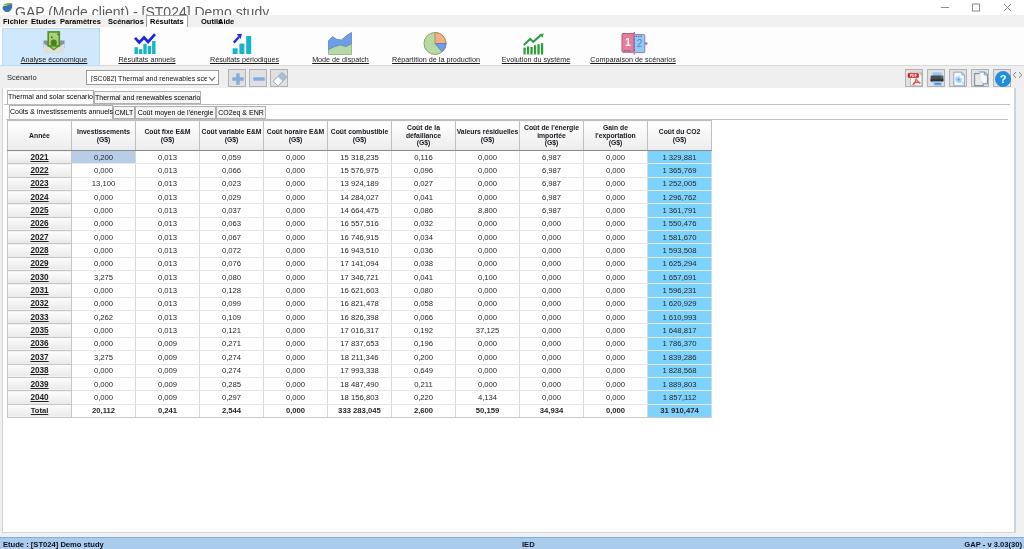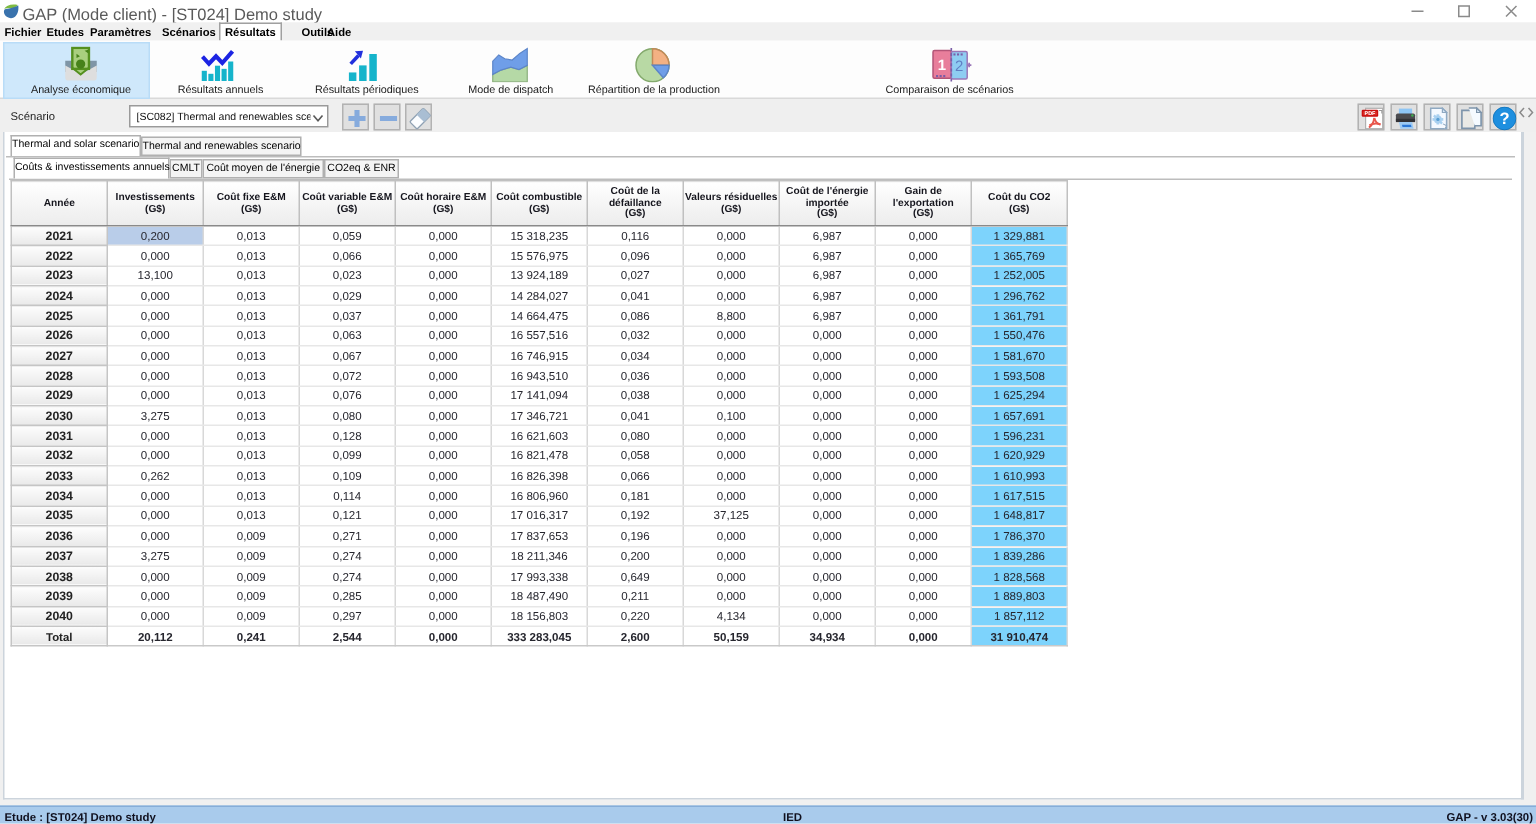--- a/index.html
+++ b/index.html
@@ -1,31 +1,31 @@
 <!DOCTYPE html>
 <html><head><meta charset="utf-8"><title>GAP</title>
 <style>
 html,body{margin:0;padding:0;width:1024px;height:549px;overflow:hidden;
  font-family:"Liberation Sans",sans-serif;background:#f0f0f0;}
 #win{position:absolute;left:0;top:0;width:1024px;height:549px;}
 .abs{position:absolute;}
 
 #titlebar{position:absolute;left:0;top:0;width:1024px;height:15px;background:#ffffff;}
-#title{position:absolute;left:15px;top:3.5px;font-size:11px;color:#5a5a5a;}
+#title{position:absolute;left:15px;top:3.5px;font-size:14px;color:#5a5a5a;}
 
 #menubar{position:absolute;left:0;top:15px;width:1024px;height:12px;background:#f0f0f0;}
 .mi{position:absolute;top:0;height:12px;line-height:13px;font-size:7.5px;font-weight:bold;color:#000;}
 #mi-active{position:absolute;left:146px;top:0px;width:42px;height:12px;background:#fff;
  border:1px solid #a0a0a0;border-bottom:none;box-sizing:border-box;}
 
 #toolbar{position:absolute;left:0;top:27px;width:1024px;height:39px;background:#fdfdfd;
  border-bottom:1px solid #d9d9d9;box-sizing:border-box;}
 #tbsel{position:absolute;left:2px;top:1px;width:98px;height:38px;background:#cfe8fb;border:1px solid #b9dcf7;box-sizing:border-box;}
 .tbi{position:absolute;top:2px;width:110px;height:36px;text-align:center;}
-.tbi .lbl{position:absolute;left:0;right:0;top:26px;font-size:7.2px;color:#1a1a1a;white-space:nowrap;}
+.tbi .lbl{position:absolute;left:0;right:0;top:26px;font-size:7.2px;color:#1a1a1a;white-space:nowrap;text-decoration:underline;}
 .tbi svg{position:absolute;left:50%;top:2px;margin-left:-13px;}
 
 #scenrow{position:absolute;left:0;top:66px;width:1024px;height:22px;background:#efefef;}
 #scenlbl{position:absolute;left:7px;top:7px;font-size:7.5px;color:#222;}
 #combo{position:absolute;left:86px;top:4px;width:133px;height:15px;background:#fff;
  border:1px solid #9a9a9a;box-sizing:border-box;}
 #combo .ct{position:absolute;left:4px;top:3.5px;font-size:7px;color:#111;white-space:nowrap;overflow:hidden;width:116px;}
 .sqbtn{position:absolute;top:69px;width:18px;height:18px;background:#e0e0e0;border:1px solid #b2b2b2;box-sizing:border-box;}
 .sqbtn svg{position:absolute;left:1px;top:1px;}
 
@@ -43,21 +43,21 @@
 #pageline2{position:absolute;left:3px;top:30.5px;width:1002px;height:0;border-top:1px solid #bdbdbd;}
 
 #tbl{position:absolute;left:4px;top:32px;border-collapse:collapse;table-layout:fixed;}
 #tbl col{width:64px;}
 #tbl th,#tbl td{box-sizing:border-box;padding:0;overflow:hidden;}
 #tbl thead th{height:30px;background:linear-gradient(#ffffff,#ececec);
  border:1px solid #c0c0c0;border-bottom:1.5px solid #8a8a8a;
  font-size:6.8px;line-height:7.4px;font-weight:bold;color:#15151d;text-align:center;vertical-align:middle;}
 #tbl tbody tr{height:13.35px;}
 #tbl tbody th.yh{background:linear-gradient(#fdfdfd,#e9e9e9);border:1px solid #c5c5c5;
- font-size:8.2px;font-weight:bold;color:#222;text-align:center;}
+ font-size:8.2px;font-weight:bold;color:#222;text-align:center;text-decoration:underline;}
 #tbl tbody td{background:#fff;border-right:1px solid #d8d8d8;border-bottom:1px solid #e7e7e7;
  font-size:7.7px;color:#26262e;text-align:center;}
 #tbl tbody td.co2{background:#7dd3fc;}
 #tbl tbody td.sel{background:#b9cde9;}
 #tbl tbody tr.tot th.yh{font-size:7.6px;}
 #tbl tbody tr.tot td{font-weight:bold;border-bottom:1px solid #c9c9c9;}
 
 #statusbar{position:absolute;left:0;top:537px;width:1024px;height:12px;background:#a9cbec;border-top:1px solid #86add8;box-sizing:border-box;}
 #statusbar span{position:absolute;top:1.5px;font-size:7.6px;font-weight:bold;color:#10101e;}
 </style></head>
@@ -136,20 +136,35 @@
  <span class="lbl">Mode de dispatch</span>
 </div>
 <div class="tbi" style="left:381px;">
  <svg width="24" height="24" viewBox="0 0 24 24">
   <circle cx="12" cy="12.5" r="11" fill="#b8d9a4" stroke="#83a96c" stroke-width="1"></circle>
   <path d="M12 12.5 L12 1.5 A11 11 0 0 1 23 12.5 Z" fill="#f3b183" stroke="#c08a58" stroke-width="1"></path>
   <path d="M12 12.5 L23 12.5 A11 11 0 0 1 19.2 20.8 Z" fill="#6f9ee8" stroke="#5c85c8" stroke-width="1"></path>
  </svg>
  <span class="lbl">Répartition de la production</span>
 </div>
+<div class="tbi" style="left:481px;">
+ <svg width="22" height="24" viewBox="0 0 22 24">
+  <g fill="#2f9e41">
+   <rect x="0.4" y="16.6" width="2.3" height="6.9"></rect>
+   <rect x="3.9" y="15.4" width="2.3" height="8.1"></rect>
+   <rect x="7.4" y="16" width="2.3" height="7.5"></rect>
+   <rect x="10.9" y="14.2" width="2.3" height="9.3"></rect>
+   <rect x="14.4" y="13.2" width="2.3" height="10.3"></rect>
+   <rect x="17.9" y="12.2" width="2.3" height="11.3"></rect>
+  </g>
+  <path d="M0.8 14 L7.2 7.9 L10.3 10.9 L17.5 4.4" fill="none" stroke="#2f9e41" stroke-width="2.1"></path>
+  <path d="M16.2 3.2 L20.6 2.4 L19.7 6.8 Z" fill="#2f9e41"></path>
+ </svg>
+ <span class="lbl">Evolution du système</span>
+</div>
 <div class="tbi" style="left:578px;">
  <svg width="28" height="24" viewBox="0 0 28 24">
   <rect x="2" y="2.6" width="12.2" height="18.6" rx="1" fill="#e87e9b" stroke="#b25577" stroke-width="1"></rect>
   <rect x="14.2" y="3.4" width="10.6" height="18.2" rx="1" fill="#8ecdf2" stroke="#9a77b8" stroke-width="1"></rect>
   <g fill="#7b5ea7">
    <rect x="15.6" y="4.6" width="1.4" height="1.4"></rect>
             <rect x="18" y="4.6" width="1.4" height="1.4"></rect>
             <rect x="20.4" y="4.6" width="1.4" height="1.4"></rect>
    <rect x="4" y="19" width="1.4" height="1.4"></rect>
             <rect x="6.4" y="19" width="1.4" height="1.4"></rect>
@@ -458,33 +473,20 @@
             <td>0,109</td>
             <td>0,000</td>
             <td>16 826,398</td>
             <td>0,066</td>
             <td>0,000</td>
             <td>0,000</td>
             <td>0,000</td>
             <td class="co2">1 610,993</td>
           </tr>
 <tr>
-            <th class="yh">2034</th>
-            <td>0,000</td>
-            <td>0,013</td>
-            <td>0,114</td>
-            <td>0,000</td>
-            <td>16 806,960</td>
-            <td>0,181</td>
-            <td>0,000</td>
-            <td>0,000</td>
-            <td>0,000</td>
-            <td class="co2">1 617,515</td>
-          </tr>
-<tr>
             <th class="yh">2035</th>
             <td>0,000</td>
             <td>0,013</td>
             <td>0,121</td>
             <td>0,000</td>
             <td>17 016,317</td>
             <td>0,192</td>
             <td>37,125</td>
             <td>0,000</td>
             <td>0,000</td>

